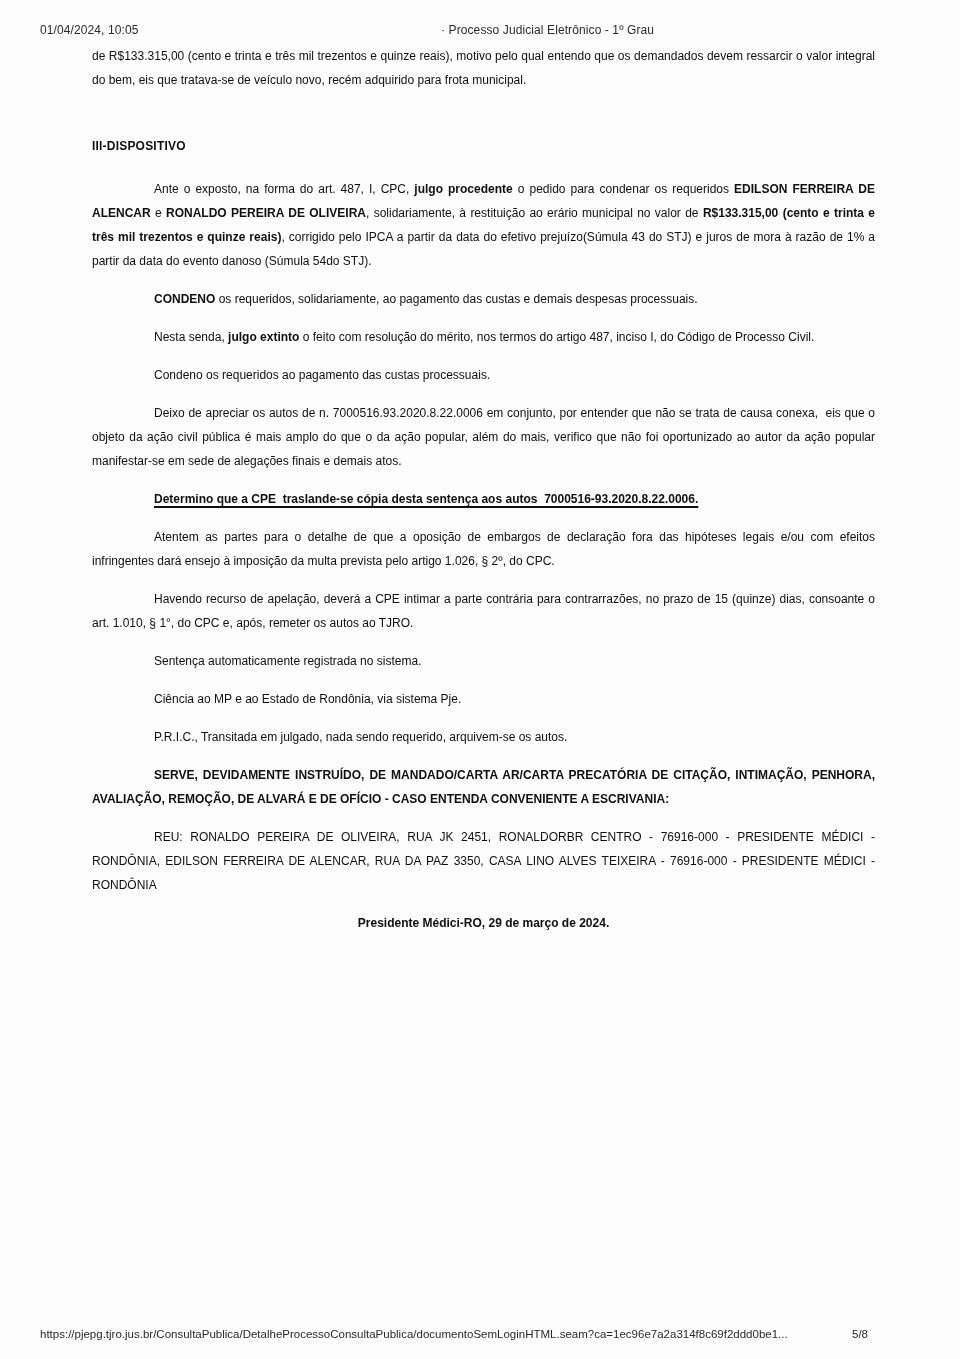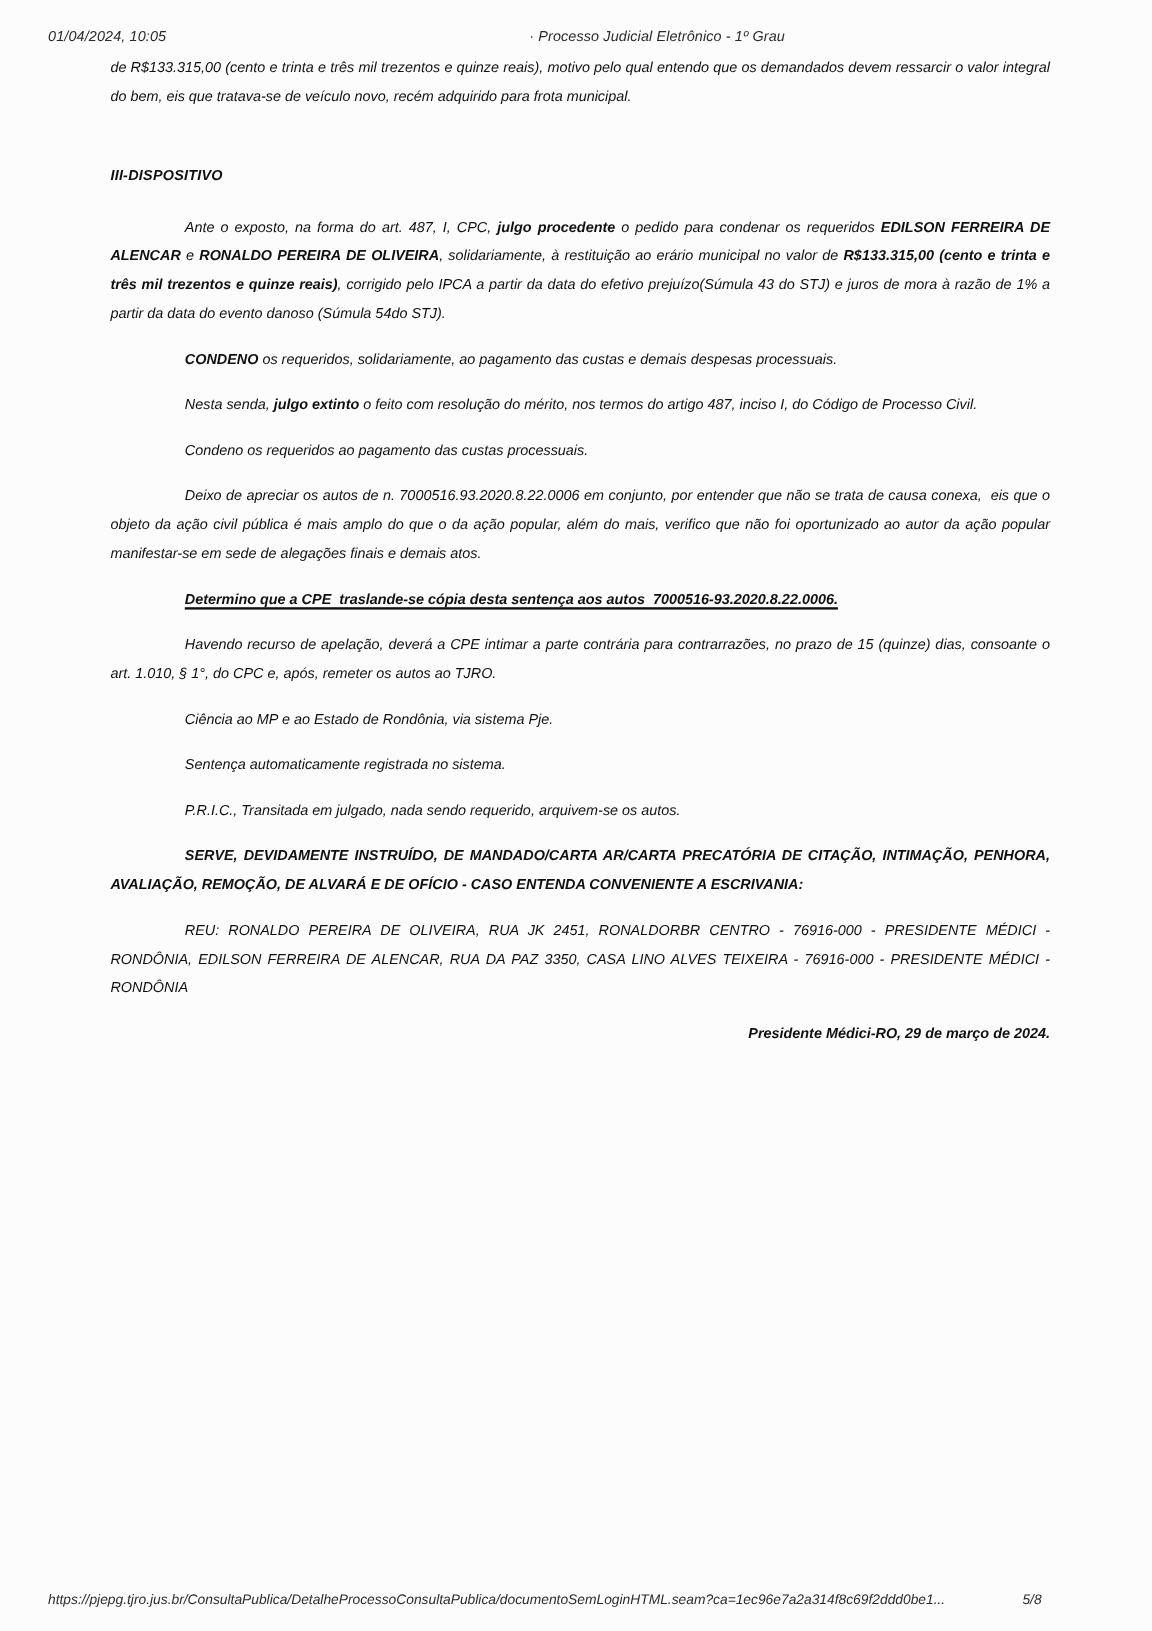--- a/index.html
+++ b/index.html
@@ -1,15 +1,15 @@
 <!DOCTYPE html>
 <html lang="pt-BR"><head>
 <meta charset="utf-8">
 <style>
-  * { margin: 0; padding: 0; box-sizing: border-box; font-style: italic; }
+  * { margin: 0; padding: 0; box-sizing: border-box; }
   html, body { background: #fcfcfc; }
   body {
     font-family: "Liberation Sans", sans-serif;
     -webkit-font-smoothing: antialiased;
   }
   .page {
     position: relative;
     width: 960px;
     height: 1359px;
     background: #fcfcfc;
@@ -44,21 +44,21 @@
   }
   .para.continuation { text-indent: 0; }
   .para.heading {
     text-indent: 0;
     text-align: left;
     font-weight: bold;
     margin: 42px 0 19px 0;
     letter-spacing: 0.2px;
   }
   .para.signature {
-    text-align: right;
+    text-align: center;
     text-indent: 0;
     margin-top: 4px;
   }
   .run { white-space: pre-wrap; }
   .run.b { font-weight: bold; }
   .run.u {
     text-decoration: underline;
     text-decoration-thickness: 2px;
     text-underline-offset: 3px;
   }
@@ -85,23 +85,24 @@
 
   <div class="doc-body">
       <p class="para continuation"><span class="run">de R$133.315,00 (cento e trinta e três mil trezentos e quinze reais), motivo pelo qual entendo que os demandados devem ressarcir o valor integral do bem, eis que tratava-se de veículo novo, recém adquirido para frota municipal.</span></p>
       <p class="para heading"><span class="run b">III-DISPOSITIVO</span></p>
       <p class="para normal"><span class="run">Ante o exposto, na forma do art. 487, I, CPC, </span><span class="run b">julgo procedente</span><span class="run"> o pedido para condenar os requeridos </span><span class="run b">EDILSON FERREIRA DE ALENCAR</span><span class="run"> e </span><span class="run b">RONALDO PEREIRA DE OLIVEIRA</span><span class="run">, solidariamente, à restituição ao erário municipal no valor de </span><span class="run b">R$133.315,00 (cento e trinta e três mil trezentos e quinze reais)</span><span class="run">, corrigido pelo IPCA a partir da data do efetivo prejuízo(Súmula 43 do STJ) e juros de mora à razão de 1% a partir da data do evento danoso (Súmula 54do STJ).</span></p>
       <p class="para normal"><span class="run b">CONDENO</span><span class="run"> os requeridos, solidariamente, ao pagamento das custas e demais despesas processuais.</span></p>
       <p class="para normal"><span class="run">Nesta senda, </span><span class="run b">julgo extinto</span><span class="run"> o feito com resolução do mérito, nos termos do artigo 487, inciso I, do Código de Processo Civil.</span></p>
       <p class="para normal"><span class="run">Condeno os requeridos ao pagamento das custas processuais.</span></p>
       <p class="para normal"><span class="run">Deixo de apreciar os autos de n. 7000516.93.2020.8.22.0006 em conjunto, por entender que não se trata de causa conexa,  eis que o objeto da ação civil pública é mais amplo do que o da ação popular, além do mais, verifico que não foi oportunizado ao autor da ação popular manifestar-se em sede de alegações finais e demais atos.</span></p>
       <p class="para normal"><span class="run b u">Determino que a CPE  traslande-se cópia desta sentença aos autos  7000516-93.2020.8.22.0006.</span></p>
+      <p class="para normal"><span class="run">Atentem as partes para o detalhe de que a oposição de embargos de declaração fora das hipóteses legais e/ou com efeitos infringentes dará ensejo à imposição da multa prevista pelo artigo 1.026, § 2º, do CPC.</span></p>
       <p class="para normal"><span class="run">Havendo recurso de apelação, deverá a CPE intimar a parte contrária para contrarrazões, no prazo de 15 (quinze) dias, consoante o art. 1.010, § 1°, do CPC e, após, remeter os autos ao TJRO.</span></p>
+      <p class="para normal"><span class="run">Sentença automaticamente registrada no sistema.</span></p>
       <p class="para normal"><span class="run">Ciência ao MP e ao Estado de Rondônia, via sistema Pje.</span></p>
-      <p class="para normal"><span class="run">Sentença automaticamente registrada no sistema.</span></p>
       <p class="para normal"><span class="run">P.R.I.C., Transitada em julgado, nada sendo requerido, arquivem-se os autos.</span></p>
       <p class="para normal"><span class="run b">SERVE, DEVIDAMENTE INSTRUÍDO, DE MANDADO/CARTA AR/CARTA PRECATÓRIA DE CITAÇÃO, INTIMAÇÃO, PENHORA, AVALIAÇÃO, REMOÇÃO, DE ALVARÁ E DE OFÍCIO - CASO ENTENDA CONVENIENTE A ESCRIVANIA:</span></p>
       <p class="para normal"><span class="run">REU: RONALDO PEREIRA DE OLIVEIRA, RUA JK 2451, RONALDORBR CENTRO - 76916-000 - PRESIDENTE MÉDICI - RONDÔNIA, EDILSON FERREIRA DE ALENCAR, RUA DA PAZ 3350, CASA LINO ALVES TEIXEIRA - 76916-000 - PRESIDENTE MÉDICI - RONDÔNIA</span></p>
       <p class="para signature"><span class="run b">Presidente Médici-RO, 29 de março de 2024.</span></p>
     </div>
 
   <div class="print-footer">
     <span class="ftr-url">https://pjepg.tjro.jus.br/ConsultaPublica/DetalheProcessoConsultaPublica/documentoSemLoginHTML.seam?ca=1ec96e7a2a314f8c69f2ddd0be1...</span>
     <span class="ftr-page">5/8</span>
   </div>

